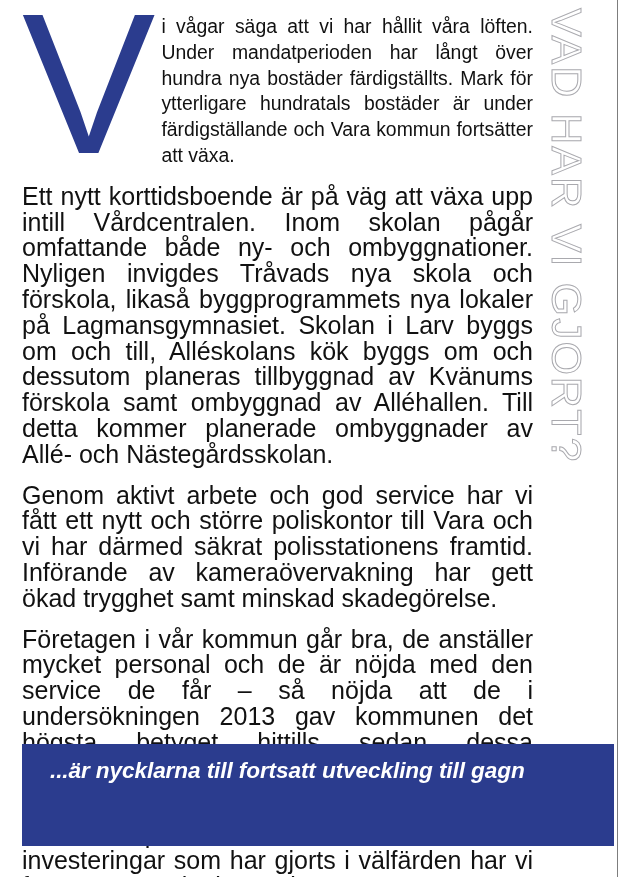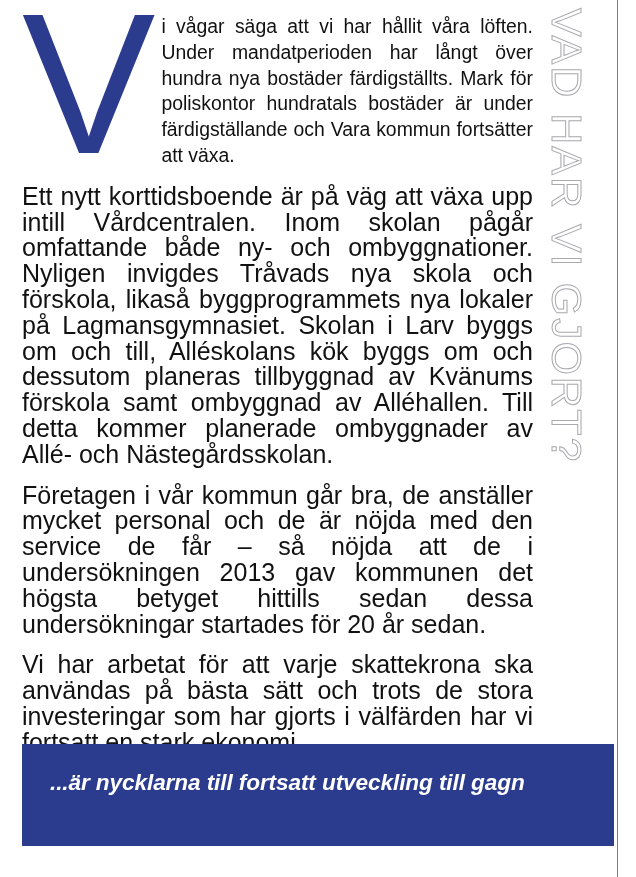--- a/index.html
+++ b/index.html
@@ -106,21 +106,21 @@
     left: 22px;
     top: 744px;
     width: 592px;
     height: 102px;
     background: #2b3c8e;
     box-sizing: border-box;
   }
   #callout-box .callout-text {
     position: absolute;
     left: 28px;
-    top: 24px;
+    top: 12px;
     width: 545px;
     font-family: "Liberation Sans", sans-serif;
     font-style: italic;
     font-weight: bold;
     font-size: 22.6px;
     line-height: 29px;
     color: #ffffff;
     letter-spacing: -0.1px;
   }
   #callout-box .callout-line {
@@ -134,22 +134,23 @@
 <div id="page">
 
   <div id="right-rule"></div>
 
   <div id="vertical-headline">
     <span class="vh-inner">VAD HAR VI GJORT?</span>
   </div>
 
   <div id="text-column">
     <span class="drop-cap">V</span>
-    <p class="body-par lead-par">i vågar säga att vi har hållit våra löften. Under mandatperioden har långt över hundra nya bostäder färdigställts. Mark för poliskontor hundratals bostäder är under färdigställande och Vara kommun fortsätter att växa.</p>
+    <p class="body-par lead-par">i vågar säga att vi har hållit våra löften. Under mandatperioden har långt över hundra nya bostäder färdigställts. Mark för ytterligare hundratals bostäder är under färdigställande och Vara kommun fortsätter att växa.</p>
     <p class="body-par">Ett nytt korttidsboende är på väg att växa upp intill Vårdcentralen. Inom skolan pågår omfattande både ny- och ombyggnationer. Nyligen invigdes Tråvads nya skola och förskola, likaså byggprogrammets nya lokaler på Lagmansgymnasiet. Skolan i Larv byggs om och till, Alléskolans kök byggs om och dessutom planeras tillbyggnad av Kvänums förskola samt ombyggnad av Alléhallen. Till detta kommer planerade ombyggnader av Allé- och Nästegårdsskolan.</p>
+    <p class="body-par">Genom aktivt arbete och god service har vi fått ett nytt och större poliskontor till Vara och vi har därmed säkrat polisstationens framtid. Införande av kameraövervakning har gett ökad trygghet samt minskad skadegörelse.</p>
     <p class="body-par">Företagen i vår kommun går bra, de anställer mycket personal och de är nöjda med den service de får – så nöjda att de i undersökningen 2013 gav kommunen det högsta betyget hittills sedan dessa undersökningar startades för 20 år sedan.</p>
     <p class="body-par">Vi har arbetat för att varje skattekrona ska användas på bästa sätt och trots de stora investeringar som har gjorts i välfärden har vi fortsatt en stark ekonomi.</p>
   </div>
 
   <div id="callout-box">
     <div class="callout-text">
       <span class="callout-line">...är nycklarna till fortsatt utveckling till gagn</span>
     </div>
   </div>
 

